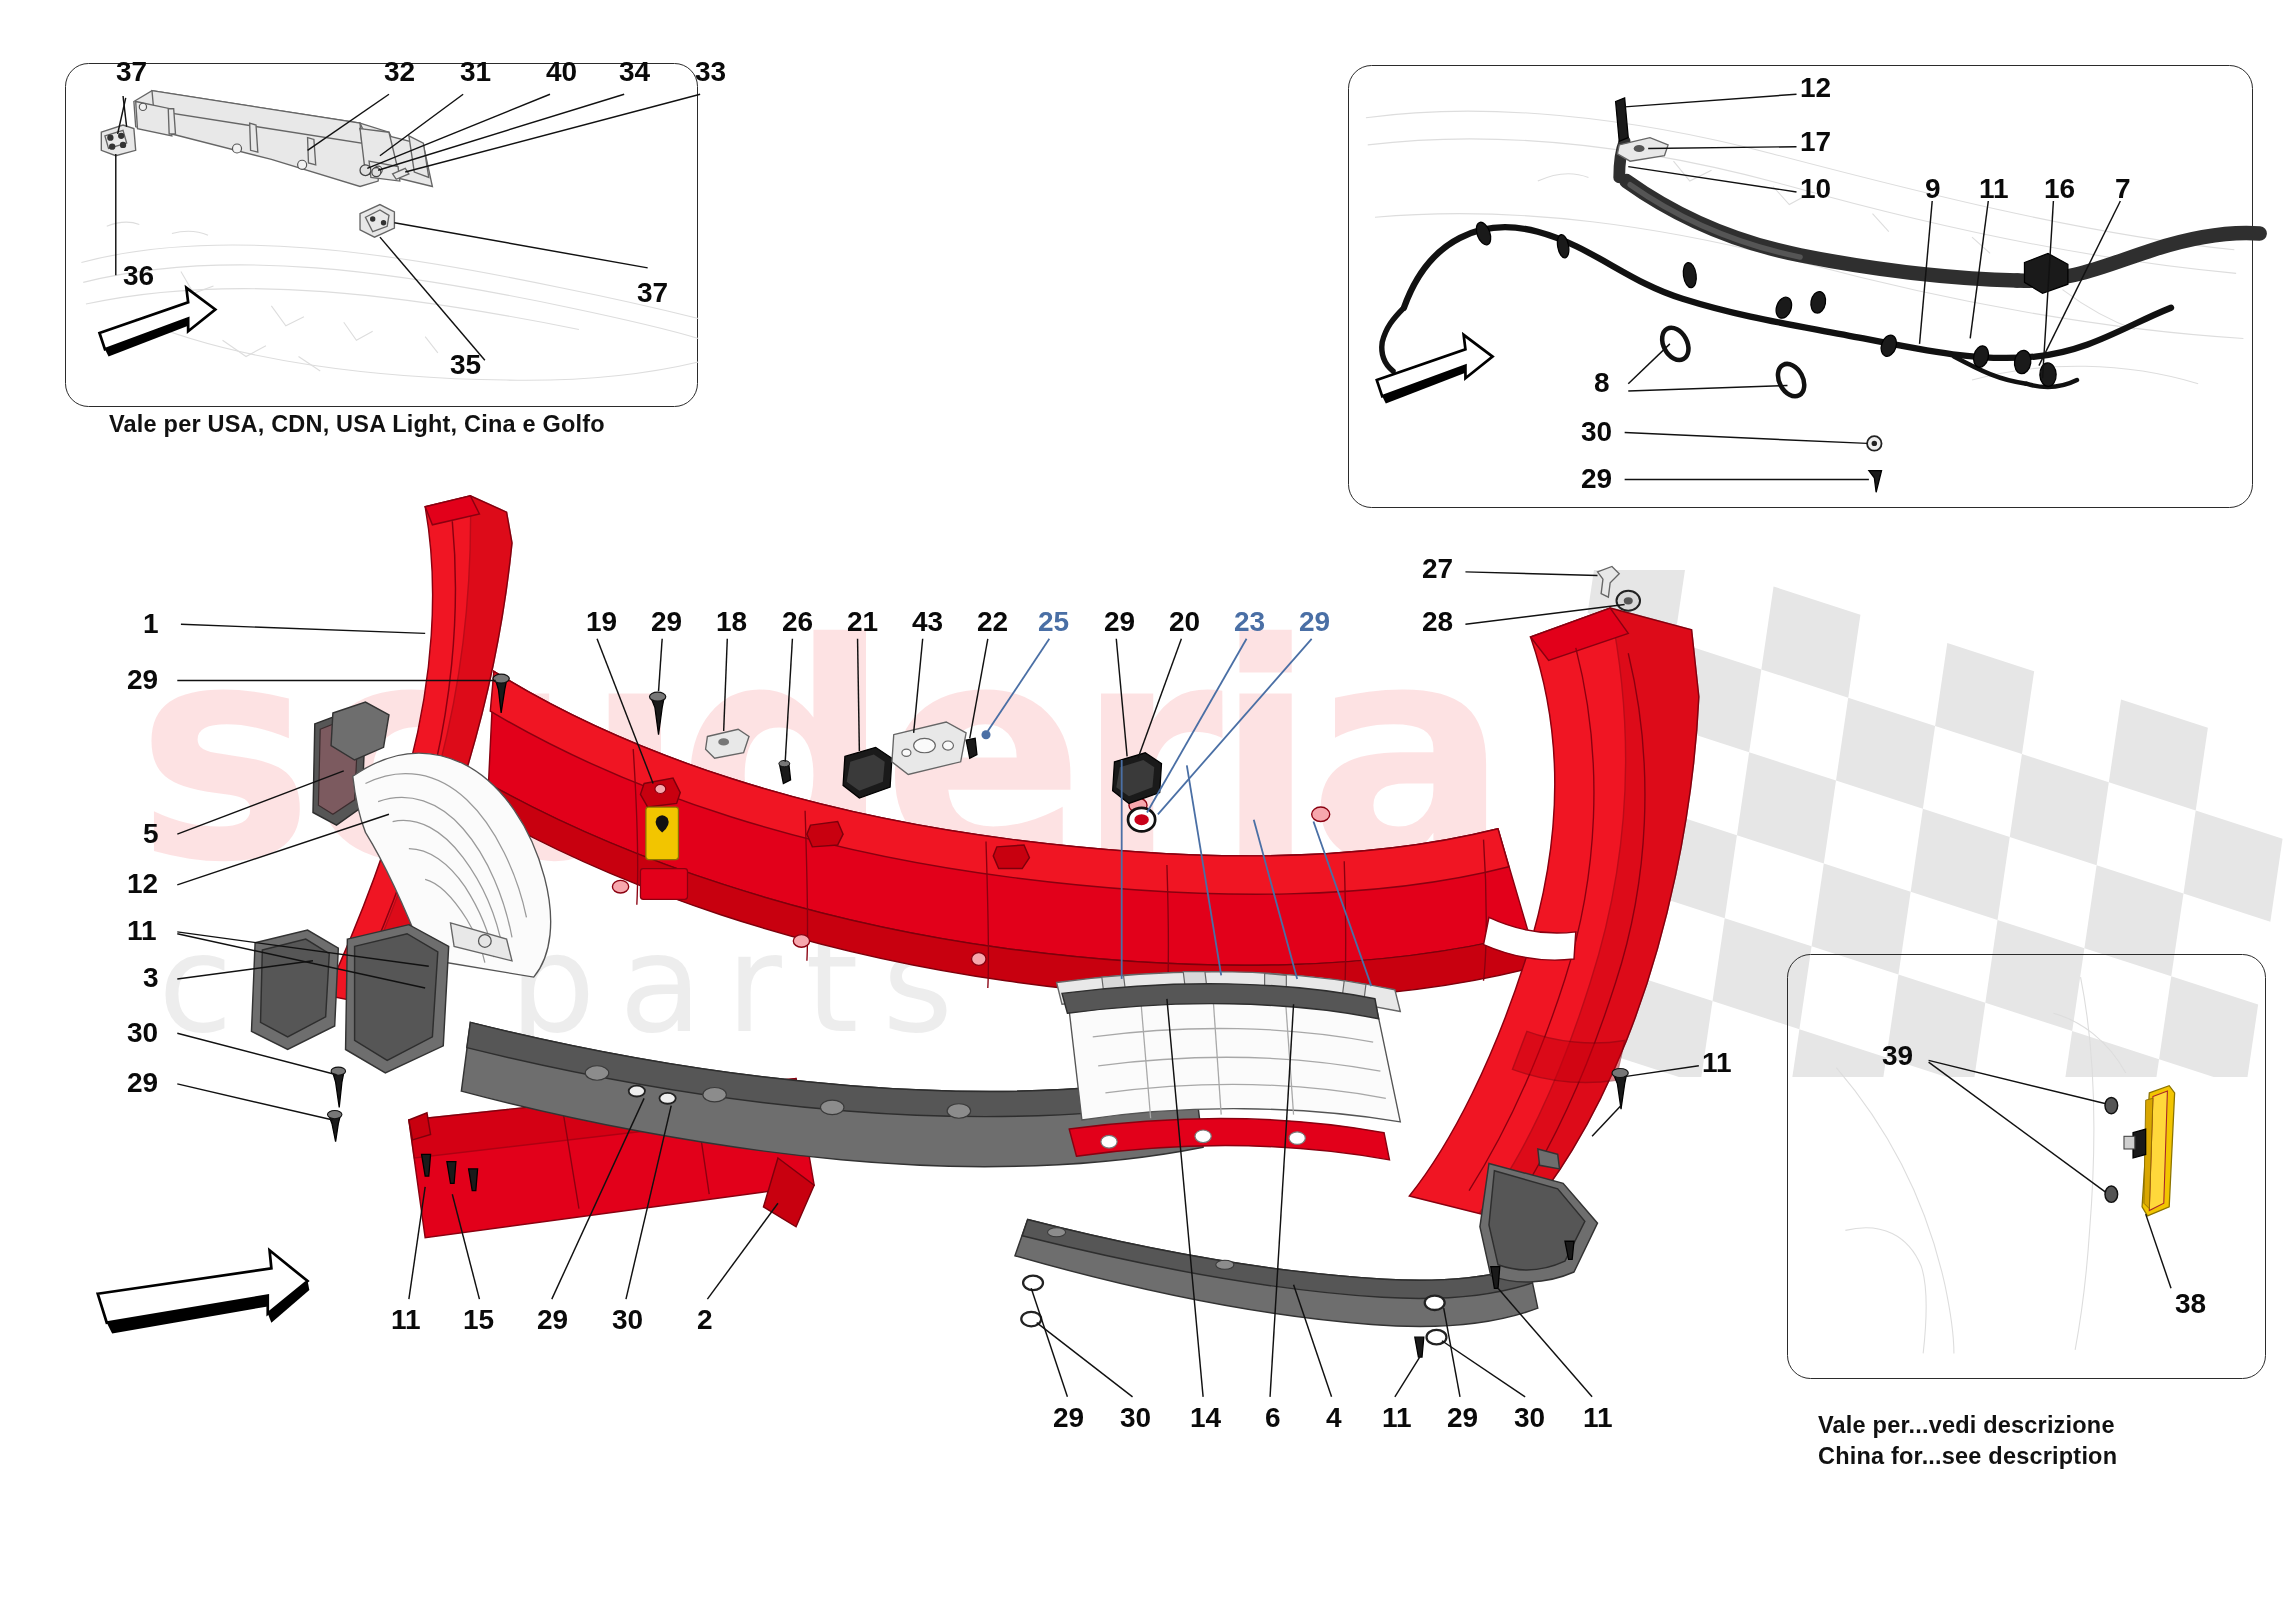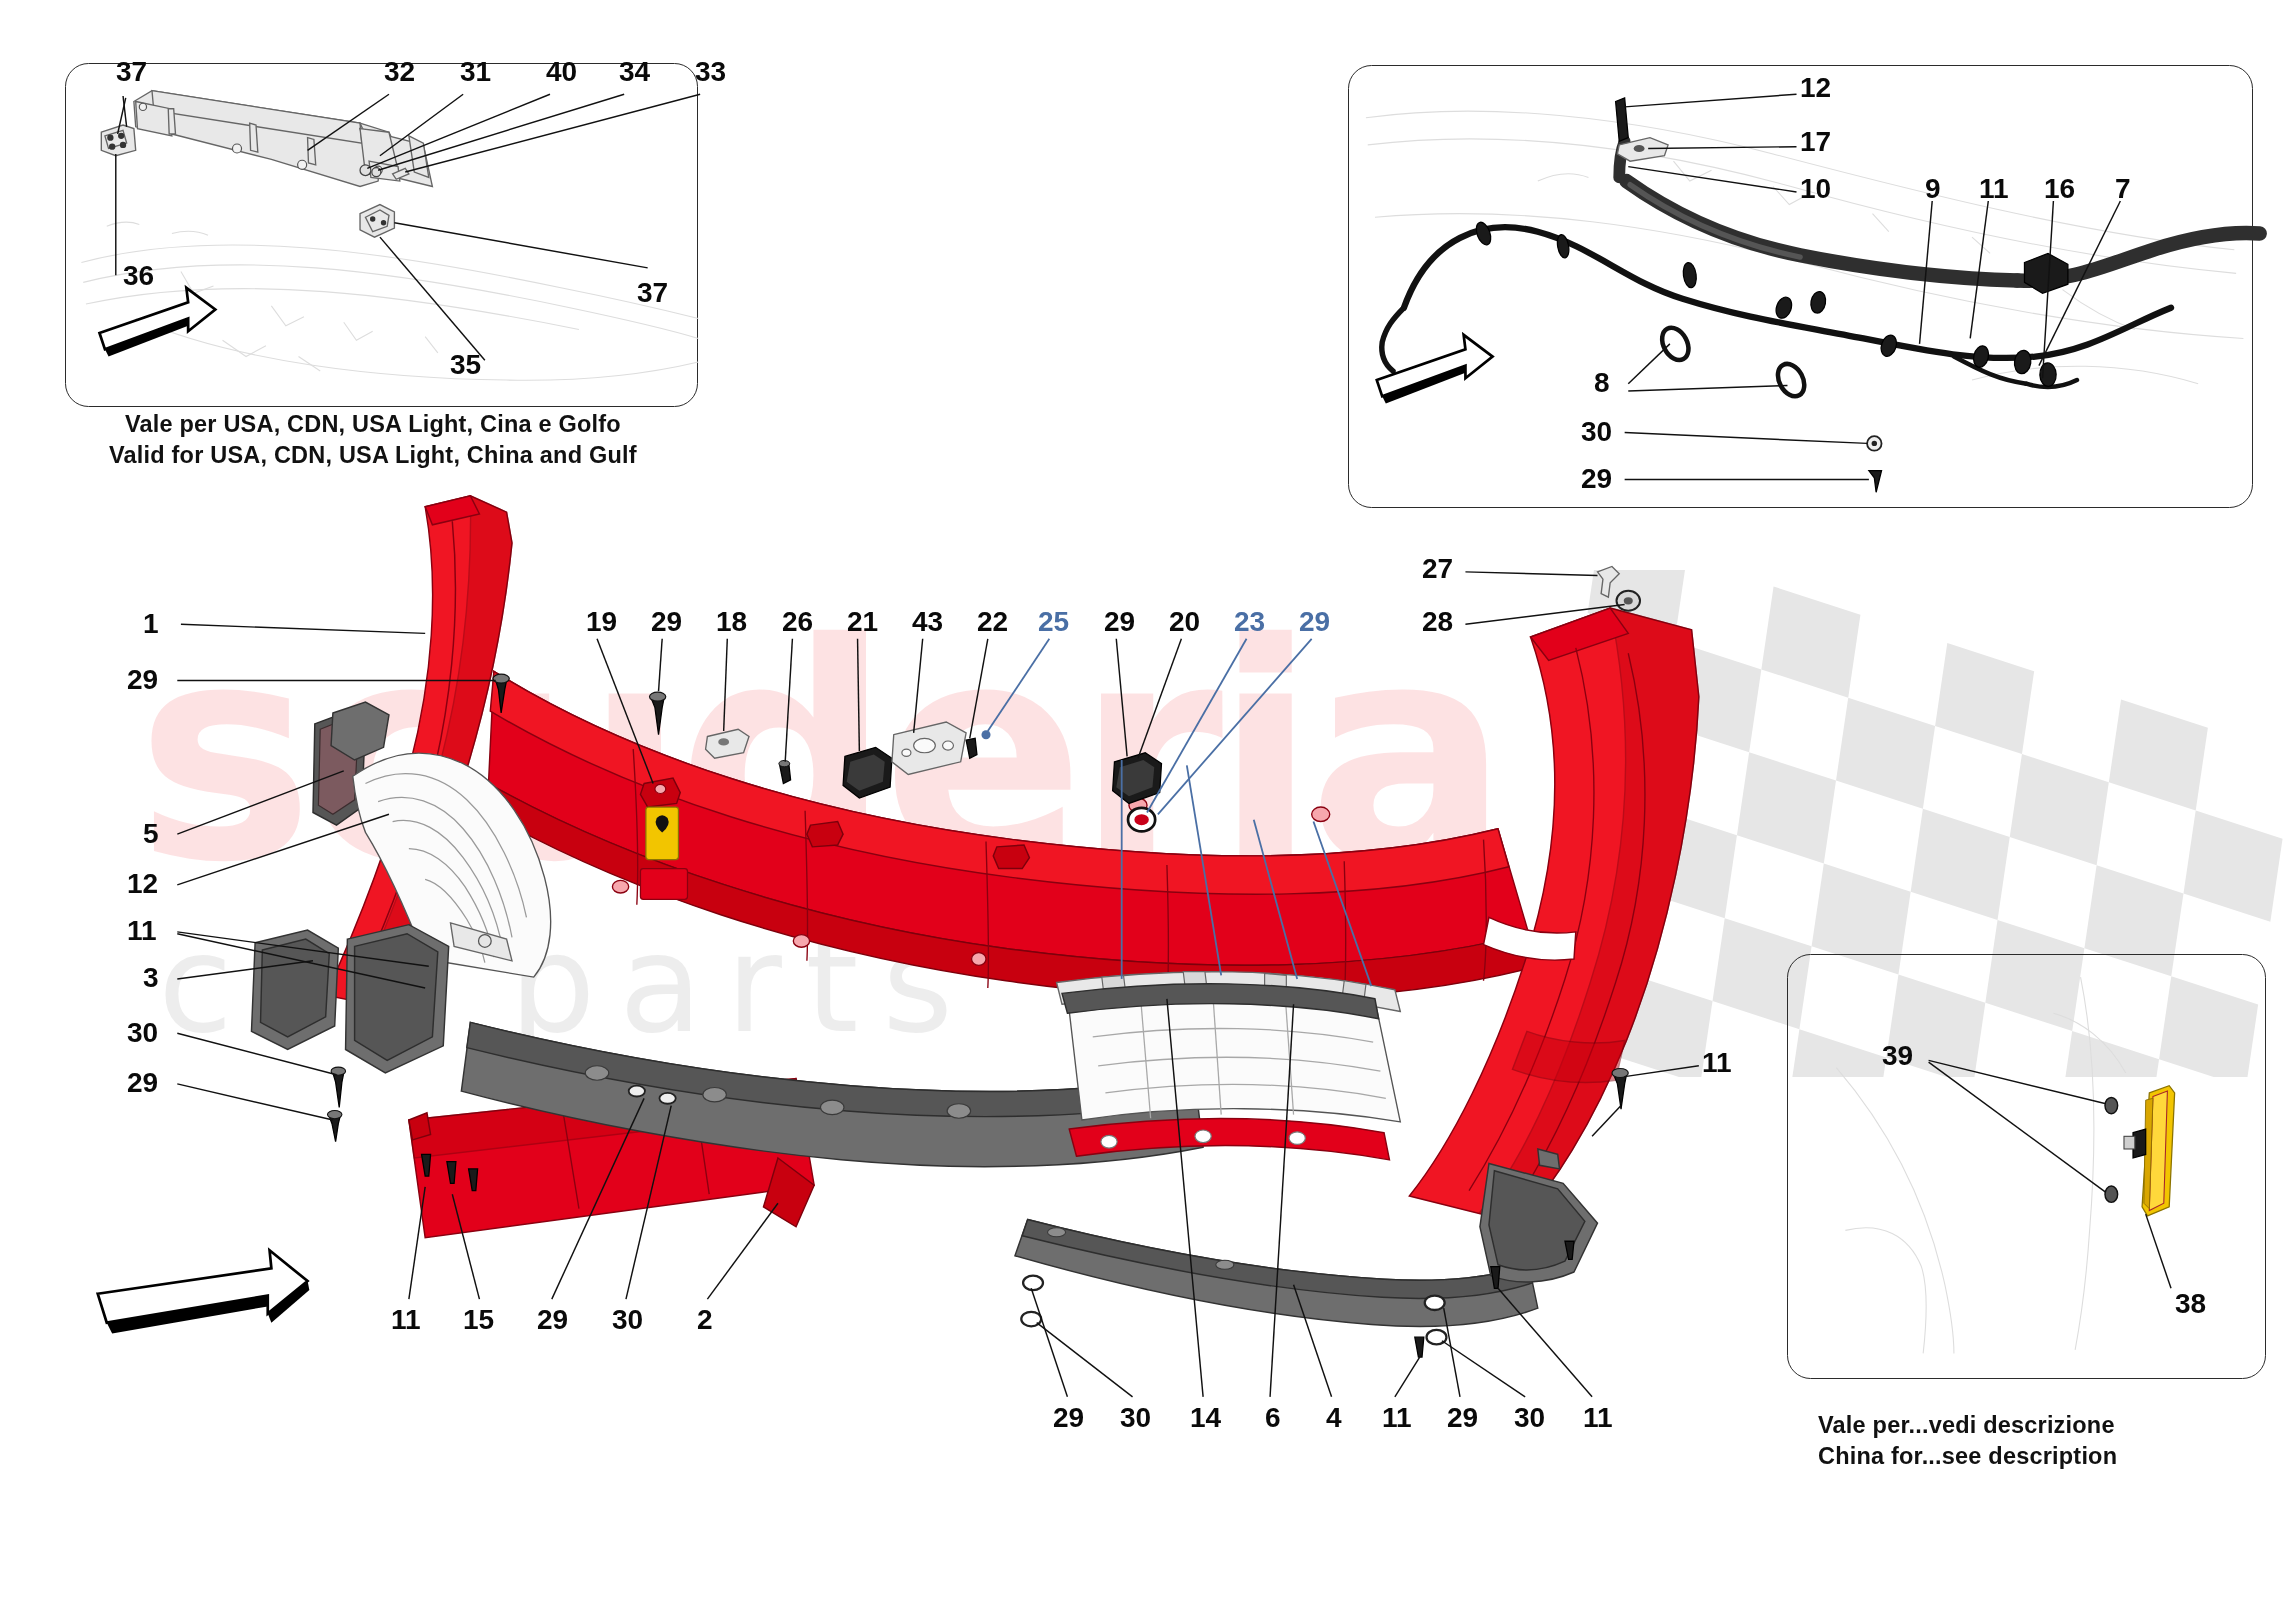--- a/index.html
+++ b/index.html
@@ -29,21 +29,21 @@
 
   
   .panel{position:absolute;border:1.8px solid #2b2b2b;border-radius:23.5px;
          background:rgba(255,255,255,0.0);box-sizing:border-box;}
   #panel-bumper-beam{left:65px;top:63px;width:633px;height:344px;}
   #panel-wiring{left:1348px;top:65px;width:905px;height:443px;}
   #panel-sidemarker{left:1787px;top:954px;width:479px;height:425px;}
 
   .caption{position:absolute;font-weight:700;font-size:23.5px;color:#111;
            line-height:1.30;letter-spacing:0.2px;white-space:nowrap;}
-  #caption-usa{left:109px;top:409px;text-align:center;}
+  #caption-usa{left:109px;top:409px;}
   #caption-desc{left:1818px;top:1384px;margin-top:26px;}
 
   
   .lbl{position:absolute;font-weight:700;font-size:28px;color:#0a0a0a;
        line-height:1;letter-spacing:0px;}
   .lbl.blue{color:#4a6fa5;}
 
   
   svg.vec{position:absolute;left:0;top:0;width:2285px;height:1615px;
           overflow:visible;pointer-events:none;}
@@ -548,21 +548,20 @@
   <div class="lbl" style="left:460px;top:58px">31</div>
   <div class="lbl" style="left:546px;top:58px">40</div>
   <div class="lbl" style="left:619px;top:58px">34</div>
   <div class="lbl" style="left:695px;top:58px">33</div>
   <div class="lbl" style="left:123px;top:262px">36</div>
   <div class="lbl" style="left:637px;top:279px">37</div>
   <div class="lbl" style="left:450px;top:351px">35</div>
 
   <div class="caption" id="caption-usa">
     <div>Vale per USA, CDN, USA Light, Cina e Golfo</div>
-    <div>Valid for USA, CDN, USA Light, China and Gulf</div>
   </div>
 
   <div class="lbl" style="left:1800px;top:74px">12</div>
   <div class="lbl" style="left:1800px;top:128px">17</div>
   <div class="lbl" style="left:1800px;top:175px">10</div>
   <div class="lbl" style="left:1925px;top:175px">9</div>
   <div class="lbl" style="left:1979px;top:175px">11</div>
   <div class="lbl" style="left:2044px;top:175px">16</div>
   <div class="lbl" style="left:2115px;top:175px">7</div>
   <div class="lbl" style="left:1594px;top:369px">8</div>

